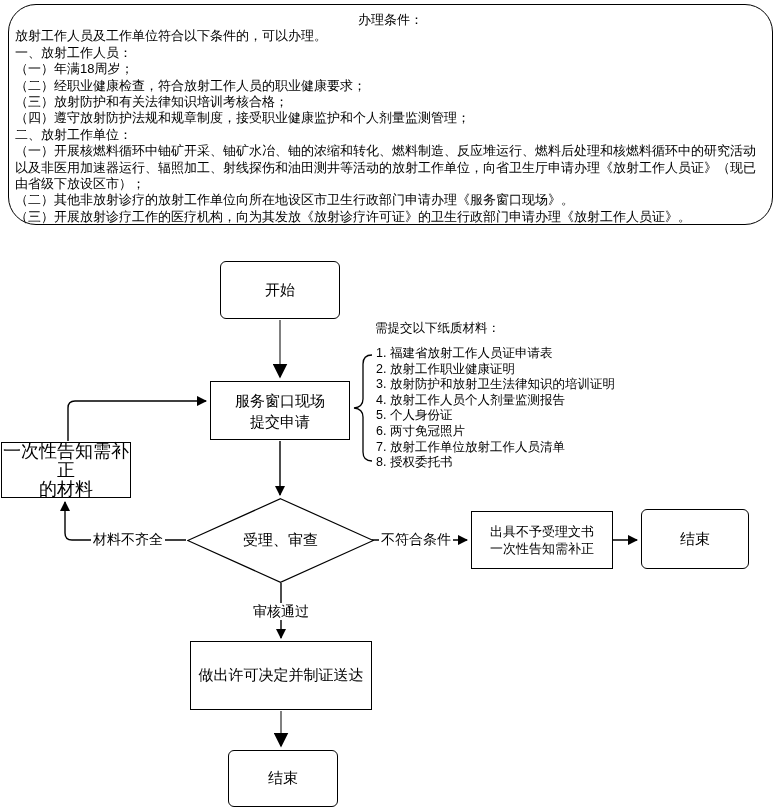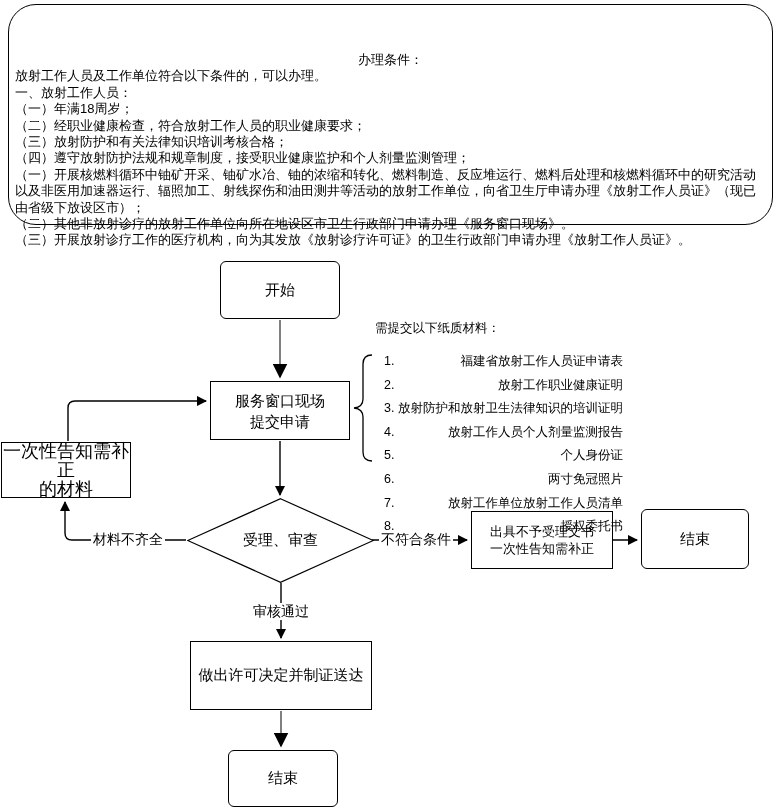--- a/index.html
+++ b/index.html
@@ -7,21 +7,21 @@
     position:relative;width:781px;height:811px;background:#ffffff;
     font-family:"Liberation Sans","DejaVu Sans",sans-serif;color:#000;
     overflow:hidden;
   }
   
   .conditions{
     position:absolute;left:8px;top:4px;width:751px;height:206px;
     border:1px solid #000;border-radius:28px;background:#fff;
     padding:7px 6px 6px 6px;font-size:13px;line-height:16.4px;
   }
-  .conditions .title{text-align:center;margin-top:40px;}
+  .conditions .title{text-align:center;}
   
   #wires{position:absolute;left:0;top:0;width:781px;height:811px;pointer-events:none;}
   
   .node{
     position:absolute;background:#fff;border:1px solid #000;
     display:flex;flex-direction:column;align-items:center;justify-content:center;
     text-align:center;box-sizing:border-box;
   }
   .rounded{border-radius:15px;}
   .terminal{font-size:15px;border-radius:6px;}
@@ -44,35 +44,36 @@
   .edge-label{position:absolute;background:#fff;font-size:14px;line-height:17px;padding:0 2px;}
   #label-incomplete{left:91px;top:531px;}
   #label-notqualified{left:379px;top:531px;}
   #label-approved{left:251px;top:603px;}
   
   #materials-header{position:absolute;left:375px;top:320px;font-size:12.5px;}
   #materials-list{
     position:absolute;left:374px;top:346px;margin:0;padding:0 0 0 16px;
     font-size:12.5px;line-height:15.6px;
   }
-  #materials-list li{margin:8px;padding:0;text-align:right;}
+  #materials-list li{margin:0;padding:0;}
 </style>
 </head>
 <body>
 
 <div id="canvas">
 
   <div class="conditions">
     <div class="title">办理条件：</div>
     <div>放射工作人员及工作单位符合以下条件的，可以办理。</div>
     <div>一、放射工作人员：</div>
     <div>（一）年满18周岁；</div>
     <div>（二）经职业健康检查，符合放射工作人员的职业健康要求；</div>
     <div>（三）放射防护和有关法律知识培训考核合格；</div>
     <div>（四）遵守放射防护法规和规章制度，接受职业健康监护和个人剂量监测管理；</div>
+    <div>二、放射工作单位：</div>
     <div>（一）开展核燃料循环中铀矿开采、铀矿水冶、铀的浓缩和转化、燃料制造、反应堆运行、燃料后处理和核燃料循环中的研究活动以及非医用加速器运行、辐照加工、射线探伤和油田测井等活动的放射工作单位，向省卫生厅申请办理《放射工作人员证》（现已由省级下放设区市）；</div>
     <div>（二）其他非放射诊疗的放射工作单位向所在地设区市卫生行政部门申请办理《服务窗口现场》。</div>
     <div>（三）开展放射诊疗工作的医疗机构，向为其发放《放射诊疗许可证》的卫生行政部门申请办理《放射工作人员证》。</div>
   </div>
 
   <svg id="wires" xmlns="http://www.w3.org/2000/svg">
     <defs>
       <marker id="ah" viewBox="0 0 10 10" refX="9" refY="5" markerWidth="7.5" markerHeight="7.5" orient="auto-start-reverse">
         <path d="M0,0 L10,5 L0,10 z" fill="#000"></path>
       </marker>

